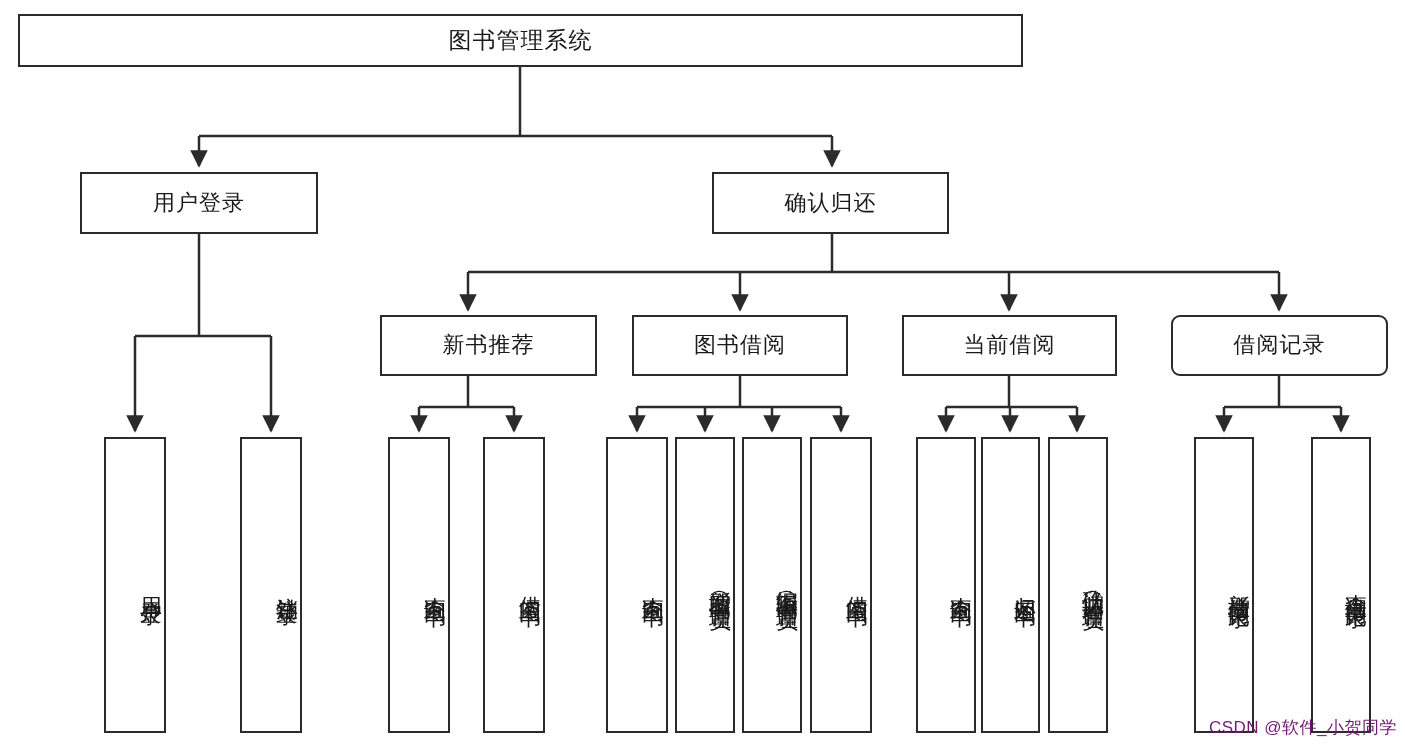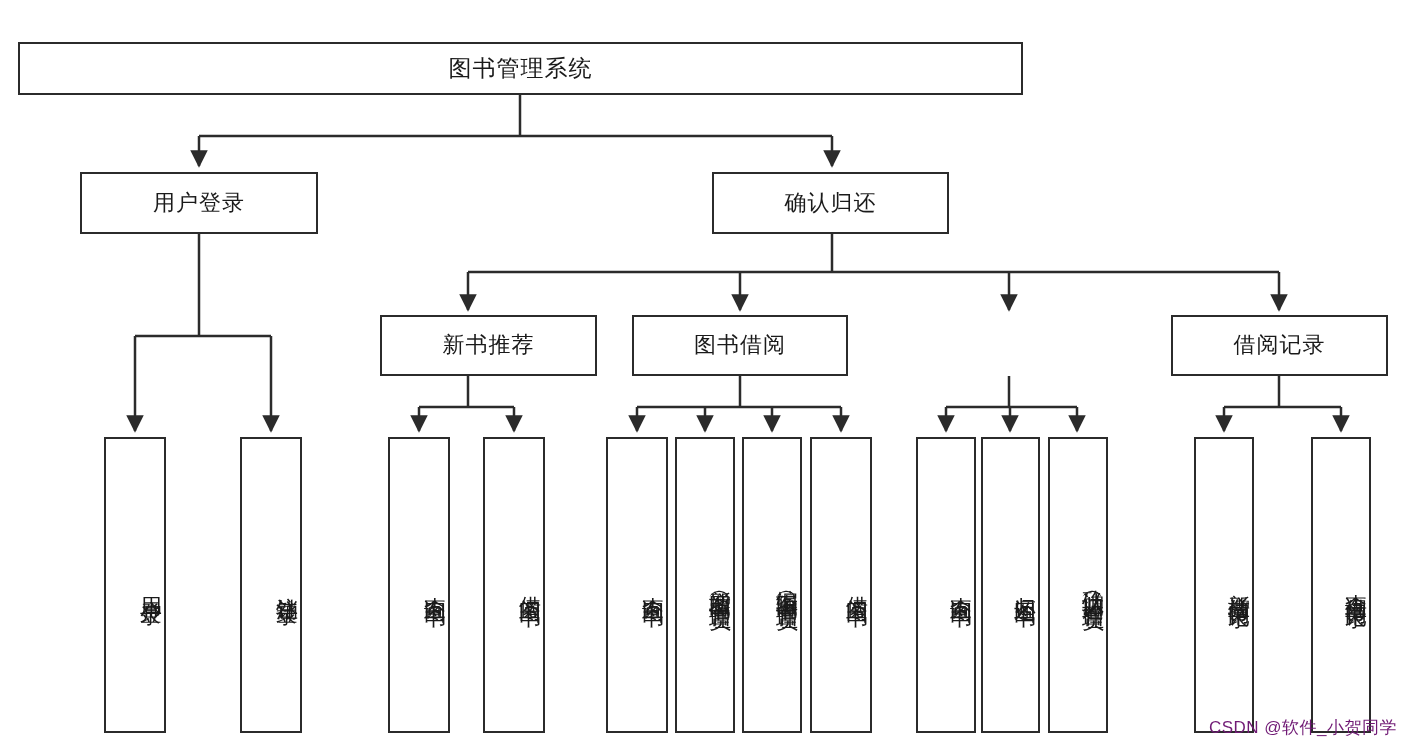--- a/index.html
+++ b/index.html
@@ -118,38 +118,41 @@
       <path d="M 1010 407 L 1010 431" marker-end="url(#arrow)"></path>
       <path d="M 1077 407 L 1077 431" marker-end="url(#arrow)"></path>
 
       <path d="M 1279 376 L 1279 407"></path>
       <path d="M 1224 407 L 1341 407"></path>
       <path d="M 1224 407 L 1224 431" marker-end="url(#arrow)"></path>
       <path d="M 1341 407 L 1341 431" marker-end="url(#arrow)"></path>
     </g>
   </svg>
 
-  <div class="node node-h node-root" style="left:18px; top:14px; width:1005px; height:53px;margin-top:28px;">
+  <div class="node node-h node-root" style="left:18px; top:14px; width:1005px; height:53px;">
     <span class="label">图书管理系统</span>
   </div>
 
   <div class="node node-h" style="left:80px; top:172px; width:238px; height:62px;">
     <span class="label">用户登录</span>
   </div>
   <div class="node node-h" style="left:712px; top:172px; width:237px; height:62px;">
     <span class="label">确认归还</span>
   </div>
 
   <div class="node node-h" style="left:360px; top:315px; width:217px; height:61px;margin-left:20px;">
     <span class="label">新书推荐</span>
   </div>
   <div class="node node-h" style="left:632px; top:315px; width:216px; height:61px;align-items:center;">
     <span class="label">图书借阅</span>
   </div>
-  <div class="node node-h" style="left:1171px; top:315px; width:217px; height:61px;">
+  <div class="node node-h" style="left:902px; top:315px; width:215px; height:61px;">
+    <span class="label">当前借阅</span>
+  </div>
+  <div class="node node-h" style="left:1171px; top:315px; width:217px; height:61px;border-radius:9px;">
     <span class="label">借阅记录</span>
   </div>
 
   <div class="node node-v" style="left:104px; top:437px; width:62px; height:296px;">
     <span class="label">用户登录</span>
   </div>
   <div class="node node-v" style="left:240px; top:437px; width:62px; height:296px;">
     <span class="label">注销登录</span>
   </div>
 

